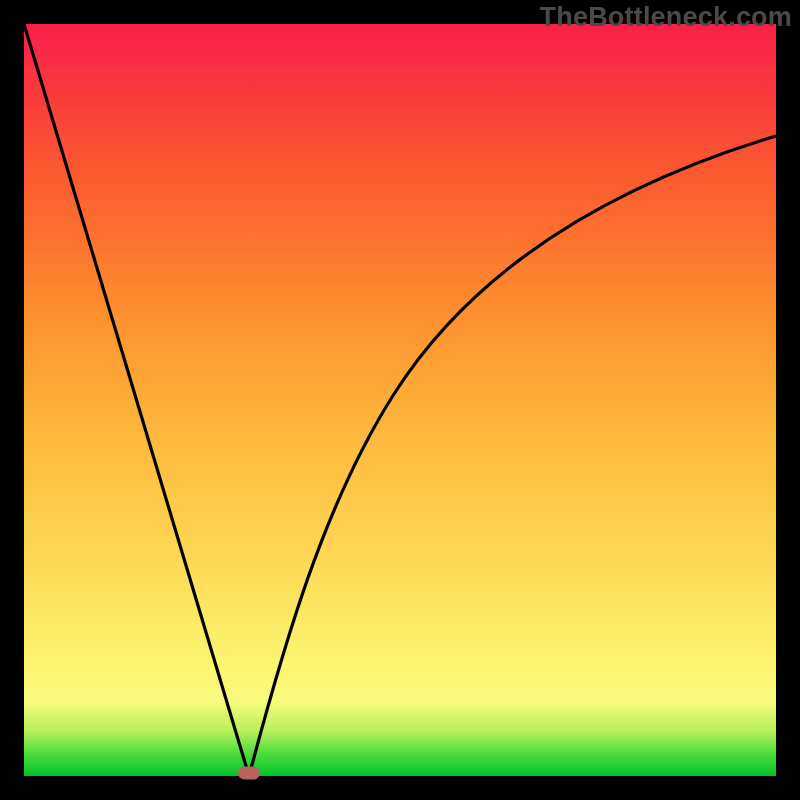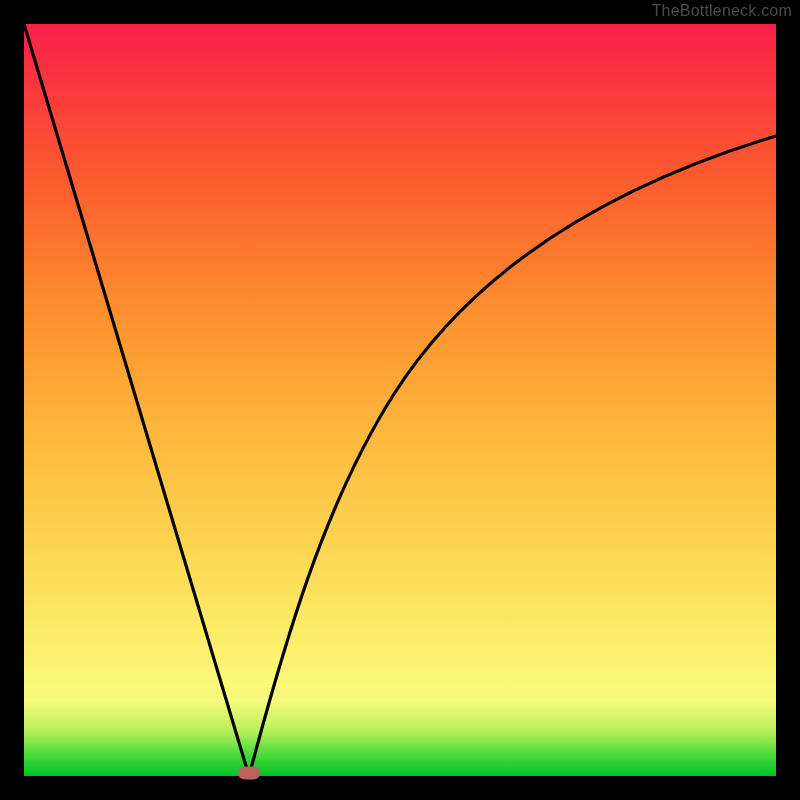--- a/index.html
+++ b/index.html
@@ -36,22 +36,22 @@
       #fd8f2e 62%,
       #fb5a2f 80%,
       #f91f49 100%
     );
   }
   .watermark {
     position: absolute;
     top: 2px;
     right: 8px;
     color: #4a4a4a;
-    font-size: 16px;
-    font-weight: 400;
+    font-size: 27px;
+    font-weight: 700;
     letter-spacing: 0.2px;
     user-select: none;
   }
   svg.curve {
     position: absolute;
     left: 0;
     top: 0;
     width: 752px;
     height: 752px;
     overflow: visible;

